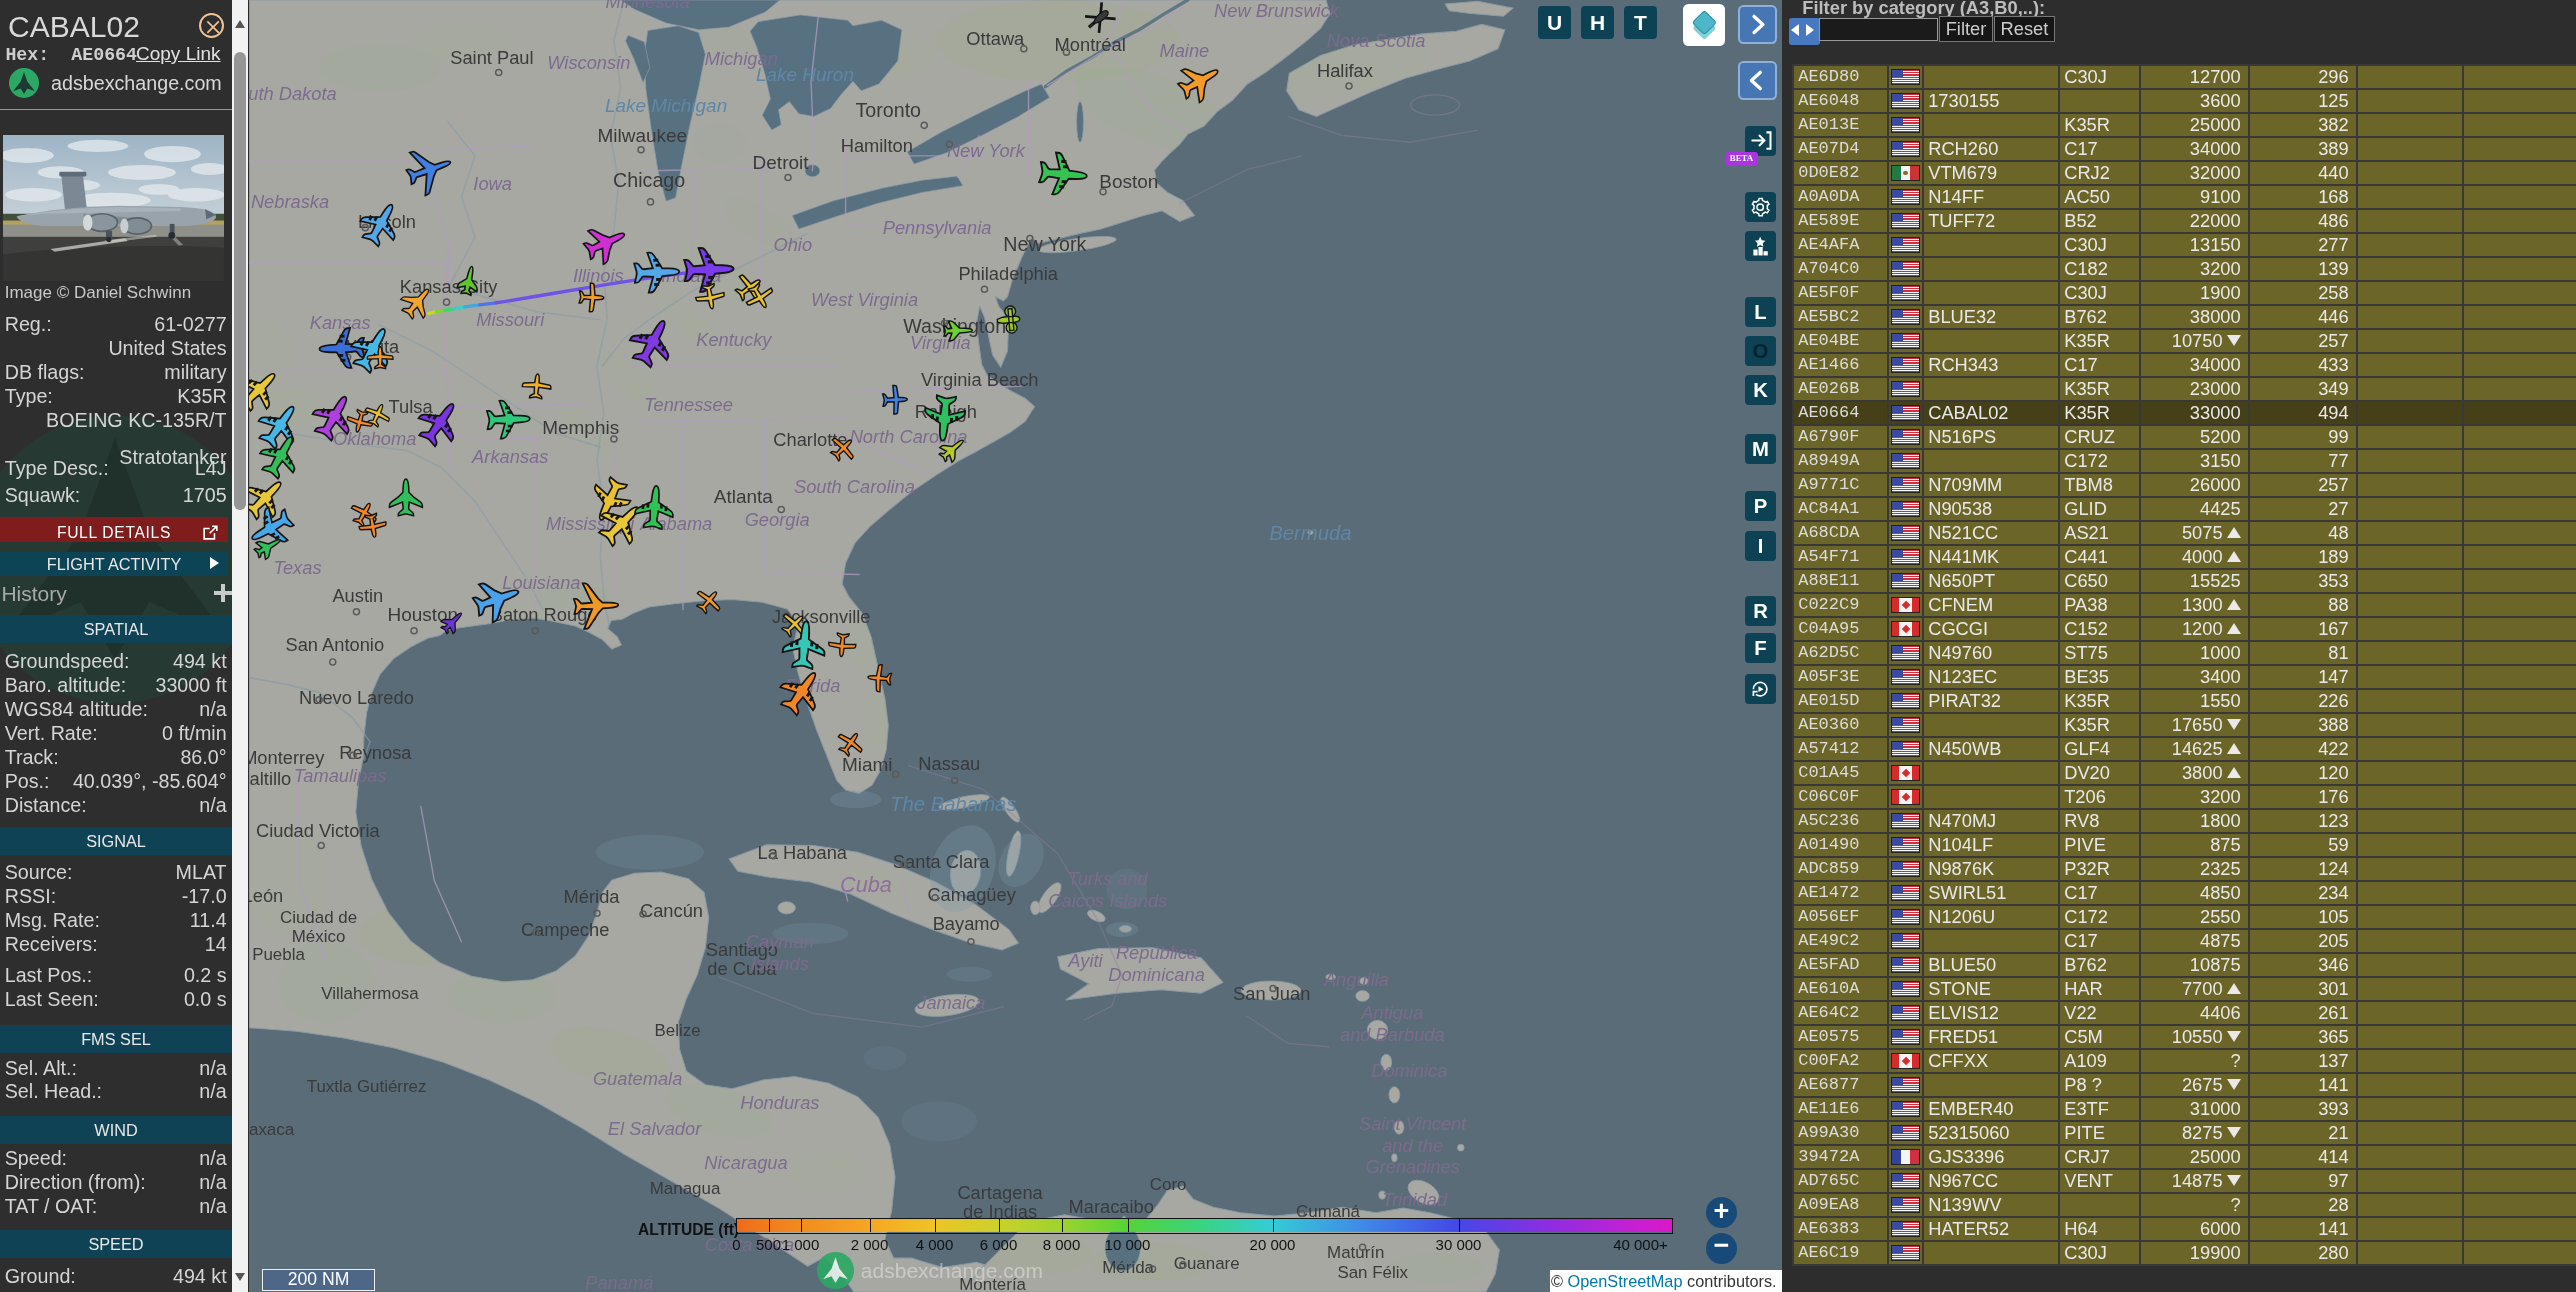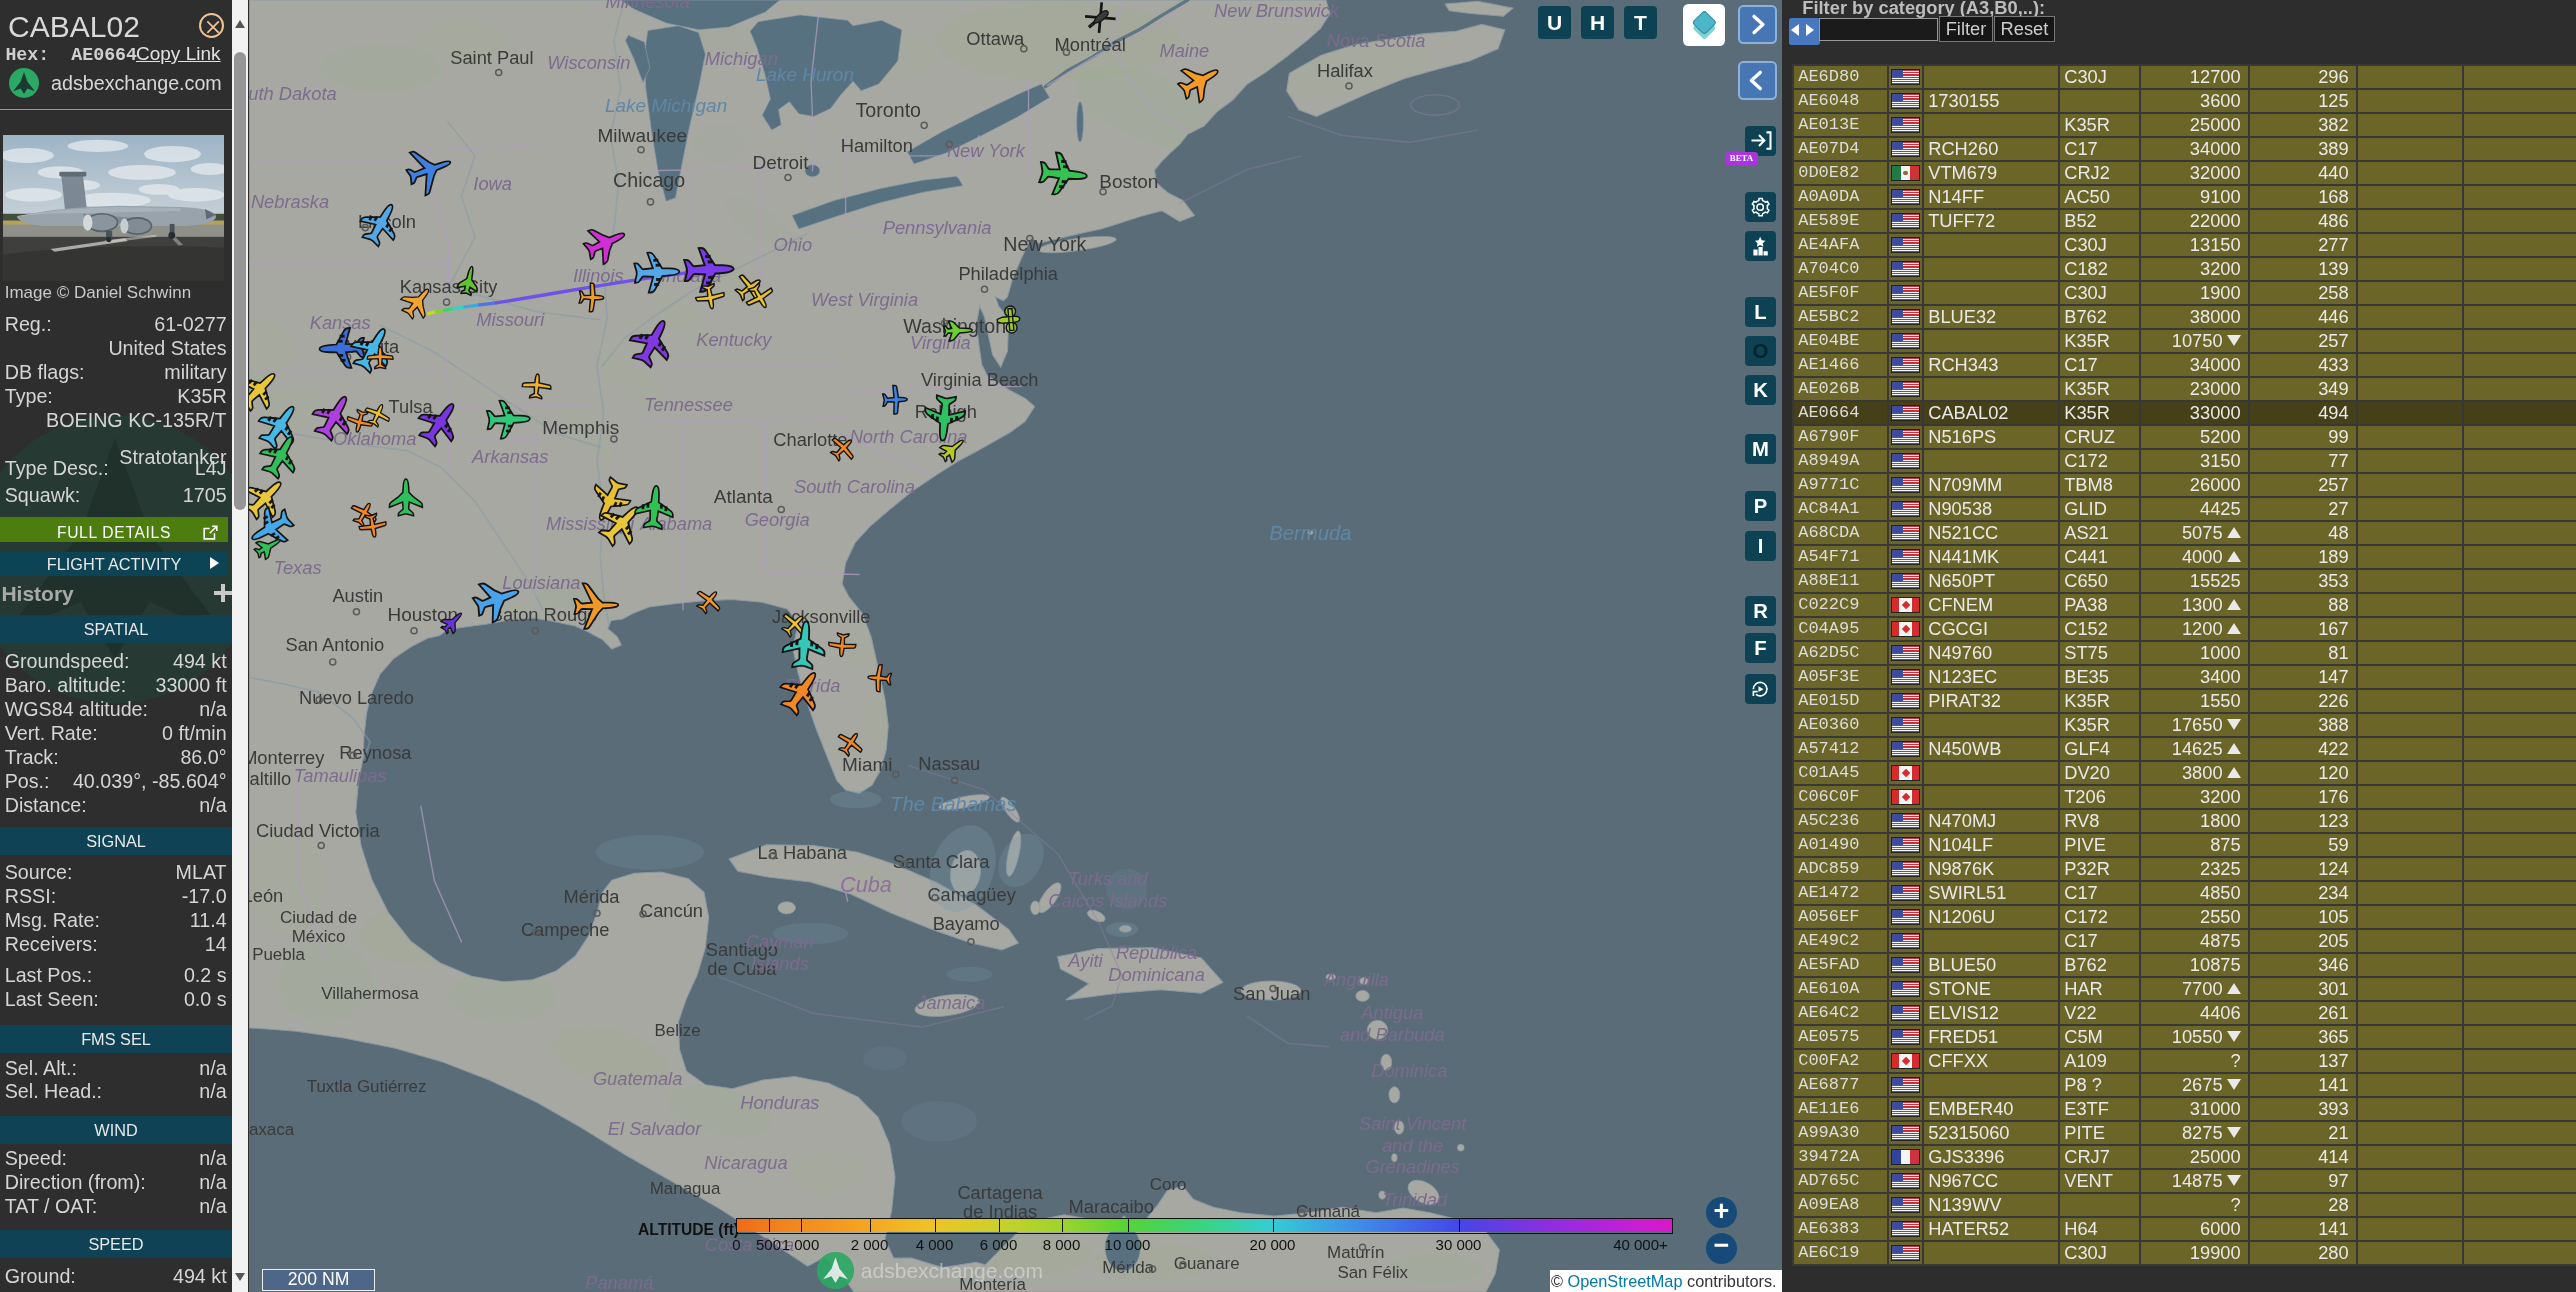--- a/index.html
+++ b/index.html
@@ -11,25 +11,25 @@
 #close svg{position:absolute;left:4.7px;top:4.7px}
 #hexrow{position:absolute;left:5.4px;top:45px;font-family:"Liberation Mono",monospace;font-size:18.3px;font-weight:bold;color:#cfcfcf}
 #cplink{position:absolute;left:136px;top:43px;font-size:19px;font-weight:normal;color:#e2e2e2;text-decoration:underline}
 #logo{position:absolute;left:8.8px;top:68px;width:30px;height:30px;border-radius:50%;background:#2ba863}
 #logotxt{position:absolute;left:51px;top:72px;font-size:19.7px;color:#d8d8d8}
 #divider{position:absolute;left:0;top:109px;width:232px;height:1.4px;background:#3fb6d0}
 #photo{position:absolute;left:3.4px;top:135px;width:221px;height:146px}
 #caption{position:absolute;left:4.7px;top:283px;font-size:17px;color:#c9c9c9}
 #wmark{position:absolute;left:0;top:407px;width:232px;height:305px;overflow:hidden}
 .gbtn{position:absolute;left:0;width:228px;text-align:center;color:#fff}
-#fulld{top:517px;height:25px;background:#4d7c0f;font-size:15.6px;line-height:31px;letter-spacing:0.7px}
+#fulld{top:517px;height:25px;background:#7f1d1d;font-size:15.6px;line-height:31px;letter-spacing:0.7px}
 #fulld svg{position:absolute;right:8.1px;top:6.1px}
 #flact{top:552px;height:24.4px;background:#0c4456;font-size:16.3px;line-height:24.4px;color:#e8e8e8}
 #flact i{position:absolute;right:9.5px;top:5.4px;width:0;height:0;border-left:9.5px solid #fff;border-top:6.8px solid transparent;border-bottom:6.8px solid transparent}
-#hist{position:absolute;left:1.4px;top:582px;font-size:21px;font-weight:bold;color:#a9a9a9}
+#hist{position:absolute;left:1.4px;top:582px;font-size:21px;font-weight:normal;color:#a9a9a9}
 #histp2{position:absolute;left:214px;top:584px;width:18.3px;height:18.3px}#histp2 .ph{position:absolute;left:0;top:6.8px;width:18.3px;height:4.7px;background:#c9c9c9}#histp2 .pv{position:absolute;left:6.8px;top:0;width:4.7px;height:18.3px;background:#c9c9c9}
 .shead{position:absolute;left:0;width:232px;height:28px;background:#0e4254;color:#e8e8e8;
  font-size:16.3px;line-height:28px;text-align:center}
 #sbbar{position:absolute;left:232px;top:0;width:16.3px;height:1292px;background:#f2f2f2}
 #sbbar .thumb{position:absolute;left:2px;top:52px;width:12.2px;height:458px;background:#969696;border-radius:6.1px}
 #sbbar .ar{position:absolute;left:2.7px;width:0;height:0}
 #map{position:absolute;left:249px;top:0;width:1534px;height:1292px;background:#596c78;overflow:hidden}
 svg text{font-family:"Liberation Sans",sans-serif}
 text.c{fill:#3a3a3a}
 text.s{fill:#7d6b8e;font-style:italic;font-size:27px}

